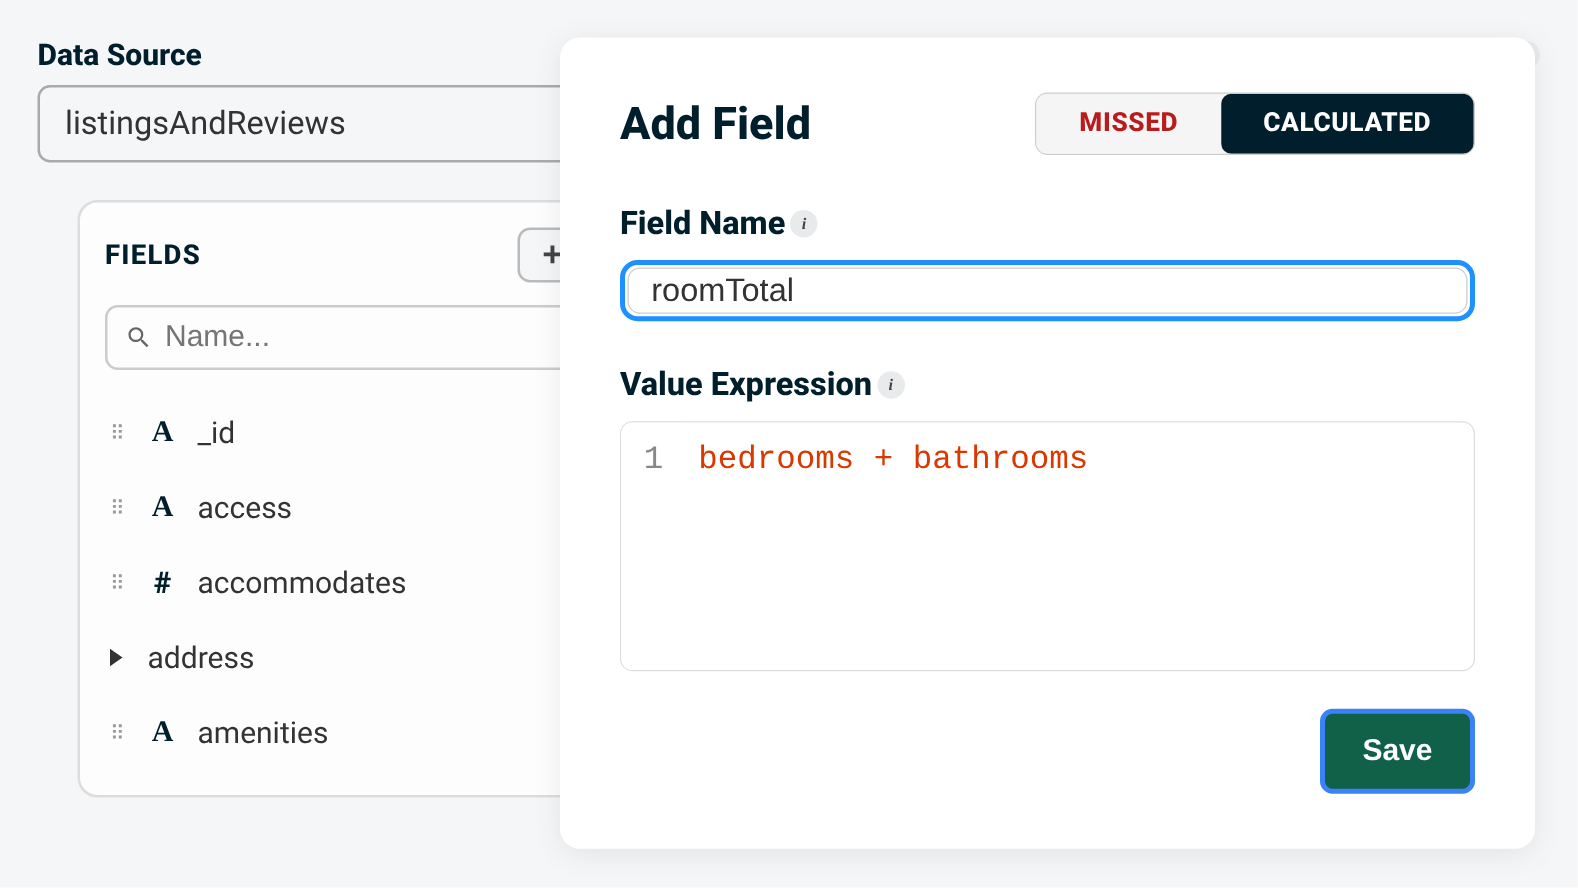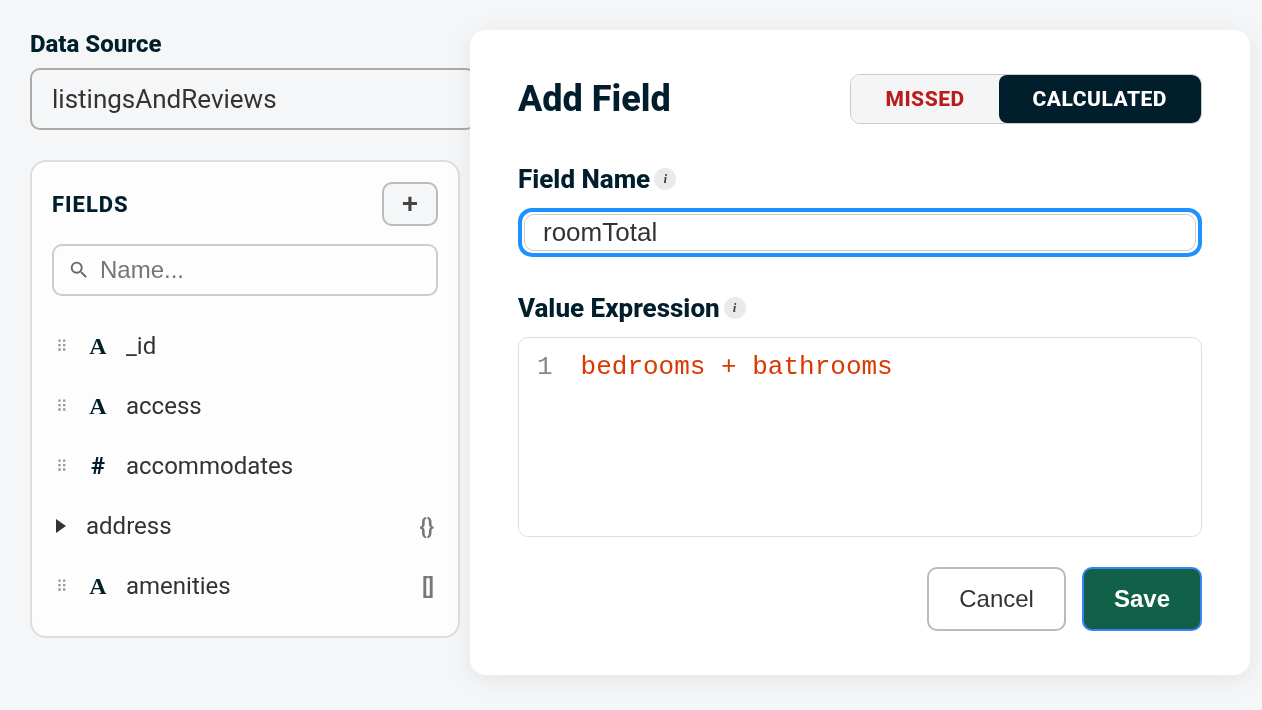--- a/index.html
+++ b/index.html
@@ -80,20 +80,21 @@
       background: #f5f6f7;
       width: 446px;
     }
     .fields-panel {
       margin-top: 30px;
       border: 2px solid #ddd;
       border-radius: 16px;
       padding: 20px;
       width: 430px;
       background: #fdfdfd;
+      margin-left: 32px;
     }
     .fields-header {
       display: flex;
       align-items: center;
       justify-content: space-between;
       margin-bottom: 18px;
     }
     .fields-title {
       font-size: 22px;
       font-weight: 800;
@@ -177,21 +178,21 @@
     }
     .right-badge {
       margin-left: auto;
       font-size: 22px;
       color: #777;
       font-weight: 600;
     }
     .modal {
       position: absolute;
       top: 30px;
-      left: 470px;
+      left: 448px;
       width: 780px;
       background: white;
       border-radius: 16px;
       padding: 44px 48px 44px 48px;
       box-shadow: 0 4px 24px rgba(0,0,0,0.08);
     }
     .modal-header {
       display: flex;
       align-items: center;
       justify-content: space-between;
@@ -289,21 +290,21 @@
       border-radius: 10px;
       cursor: pointer;
     }
     .btn-cancel {
       background: white;
       border: 2px solid #bbb;
       color: #333;
     }
     .btn-save {
       background: #116149;
-      border: 2px solid #3b82f6;
+      border: 4px solid #3b82f6;
       color: white;
       font-weight: 600;
     }
   </style>
 </head>
 <body>
 
 <div class="container">
 
   <div class="data-source-row">
@@ -384,18 +385,17 @@
       <span class="info-icon">i</span>
     </div>
     <div class="code-editor">
       <div class="line-numbers">1</div>
       <div class="code-content">
         <span class="code-token">bedrooms</span> <span class="code-op">+</span> <span class="code-token">bathrooms</span>
       </div>
     </div>
 
     <div class="modal-footer">
-      <button class="btn btn-cancel">Cancel</button>
       <button class="btn btn-save">Save</button>
     </div>
   </div>
 
 </div>
 
 </body></html>

